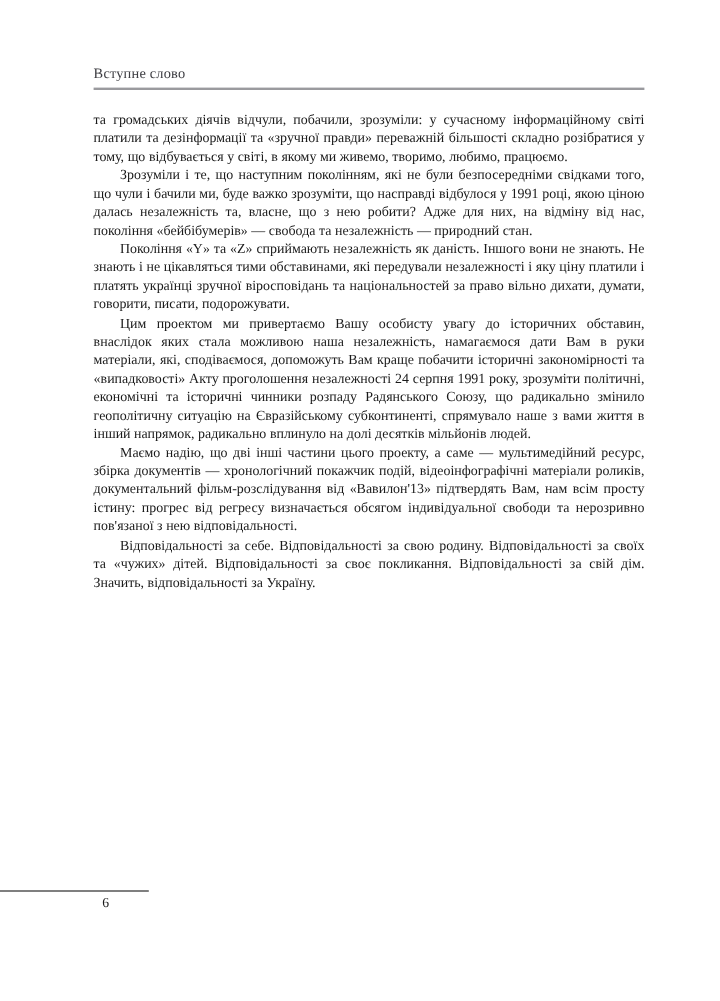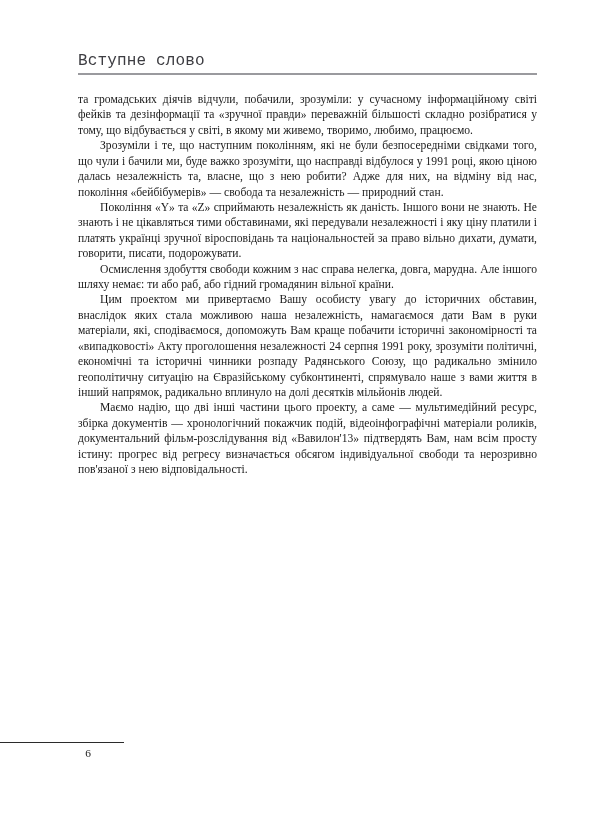--- a/index.html
+++ b/index.html
@@ -29,22 +29,22 @@
 
   
   .running-head {
     position: absolute;
     left: 78px;
     top: 55px;
     width: 459px;
   }
 
   .running-head-title {
-    font-family: Liberation Mono, monospace;
-    font-size: 16px;
+    font-family: Liberation Serif, serif;
+    font-size: 12px;
     letter-spacing: 0.15px;
     color: #3d3d42;
     line-height: 13px;
     white-space: nowrap;
   }
 
   .running-head-rule {
     margin-top: 5px;
     height: 1.5px;
     width: 459px;
@@ -104,26 +104,26 @@
 <body>
 
 <div class="page">
 
   <div class="running-head">
     <div class="running-head-title">Вступне слово</div>
     <div class="running-head-rule"></div>
   </div>
 
   <div class="text-column">
-    <p class="body-paragraph no-indent">та громадських діячів відчули, побачили, зрозуміли: у сучасному інформаційному світі фейків та дезінформації та «зручної правди» переважній більшості складно розібратися у тому, що відбувається у світі, в якому ми живемо, творимо, любимо, працюємо.</p>
+    <p class="body-paragraph no-indent">та громадських діячів відчули, побачили, зрозуміли: у сучасному інформаційному світі платили та дезінформації та «зручної правди» переважній більшості складно розібратися у тому, що відбувається у світі, в якому ми живемо, творимо, любимо, працюємо.</p>
     <p class="body-paragraph">Зрозуміли і те, що наступним поколінням, які не були безпосередніми свідками того, що чули і бачили ми, буде важко зрозуміти, що насправді відбулося у 1991 році, якою ціною далась незалежність та, власне, що з нею робити? Адже для них, на відміну від нас, покоління «бейбібумерів» — свобода та незалежність — природний стан.</p>
     <p class="body-paragraph">Покоління «Y» та «Z» сприймають незалежність як даність. Іншого вони не знають. Не знають і не цікавляться тими обставинами, які передували незалежності і яку ціну платили і платять українці зручної віросповідань та національностей за право вільно дихати, думати, говорити, писати, подорожувати.</p>
-    <p class="body-paragraph">Осмислення здобуття свободи кожним з нас справа нелегка, довга, марудна. Але іншого шляху немає: ти або раб, або гідний громадянин вільної країни.</p>
     <p class="body-paragraph">Цим проектом ми привертаємо Вашу особисту увагу до історичних обставин, внаслідок яких стала можливою наша незалежність, намагаємося дати Вам в руки матеріали, які, сподіваємося, допоможуть Вам краще побачити історичні закономірності та «випадковості» Акту проголошення незалежності 24 серпня 1991 року, зрозуміти політичні, економічні та історичні чинники розпаду Радянського Союзу, що радикально змінило геополітичну ситуацію на Євразійському субконтиненті, спрямувало наше з вами життя в інший напрямок, радикально вплинуло на долі десятків мільйонів людей.</p>
     <p class="body-paragraph">Маємо надію, що дві інші частини цього проекту, а саме — мультимедійний ресурс, збірка документів — хронологічний покажчик подій, відеоінфографічні матеріали роликів, документальний фільм-розслідування від «Вавилон'13» підтвердять Вам, нам всім просту істину: прогрес від регресу визначається обсягом індивідуальної свободи та нерозривно пов'язаної з нею відповідальності.</p>
+    <p class="body-paragraph">Відповідальності за себе. Відповідальності за свою родину. Відповідальності за своїх та «чужих» дітей. Відповідальності за своє покликання. Відповідальності за свій дім. Значить, відповідальності за Україну.</p>
   </div>
 
   <div class="folio">
     <div class="folio-rule"></div>
     <div class="folio-number">6</div>
   </div>
 
 </div>
 
 </body></html>

